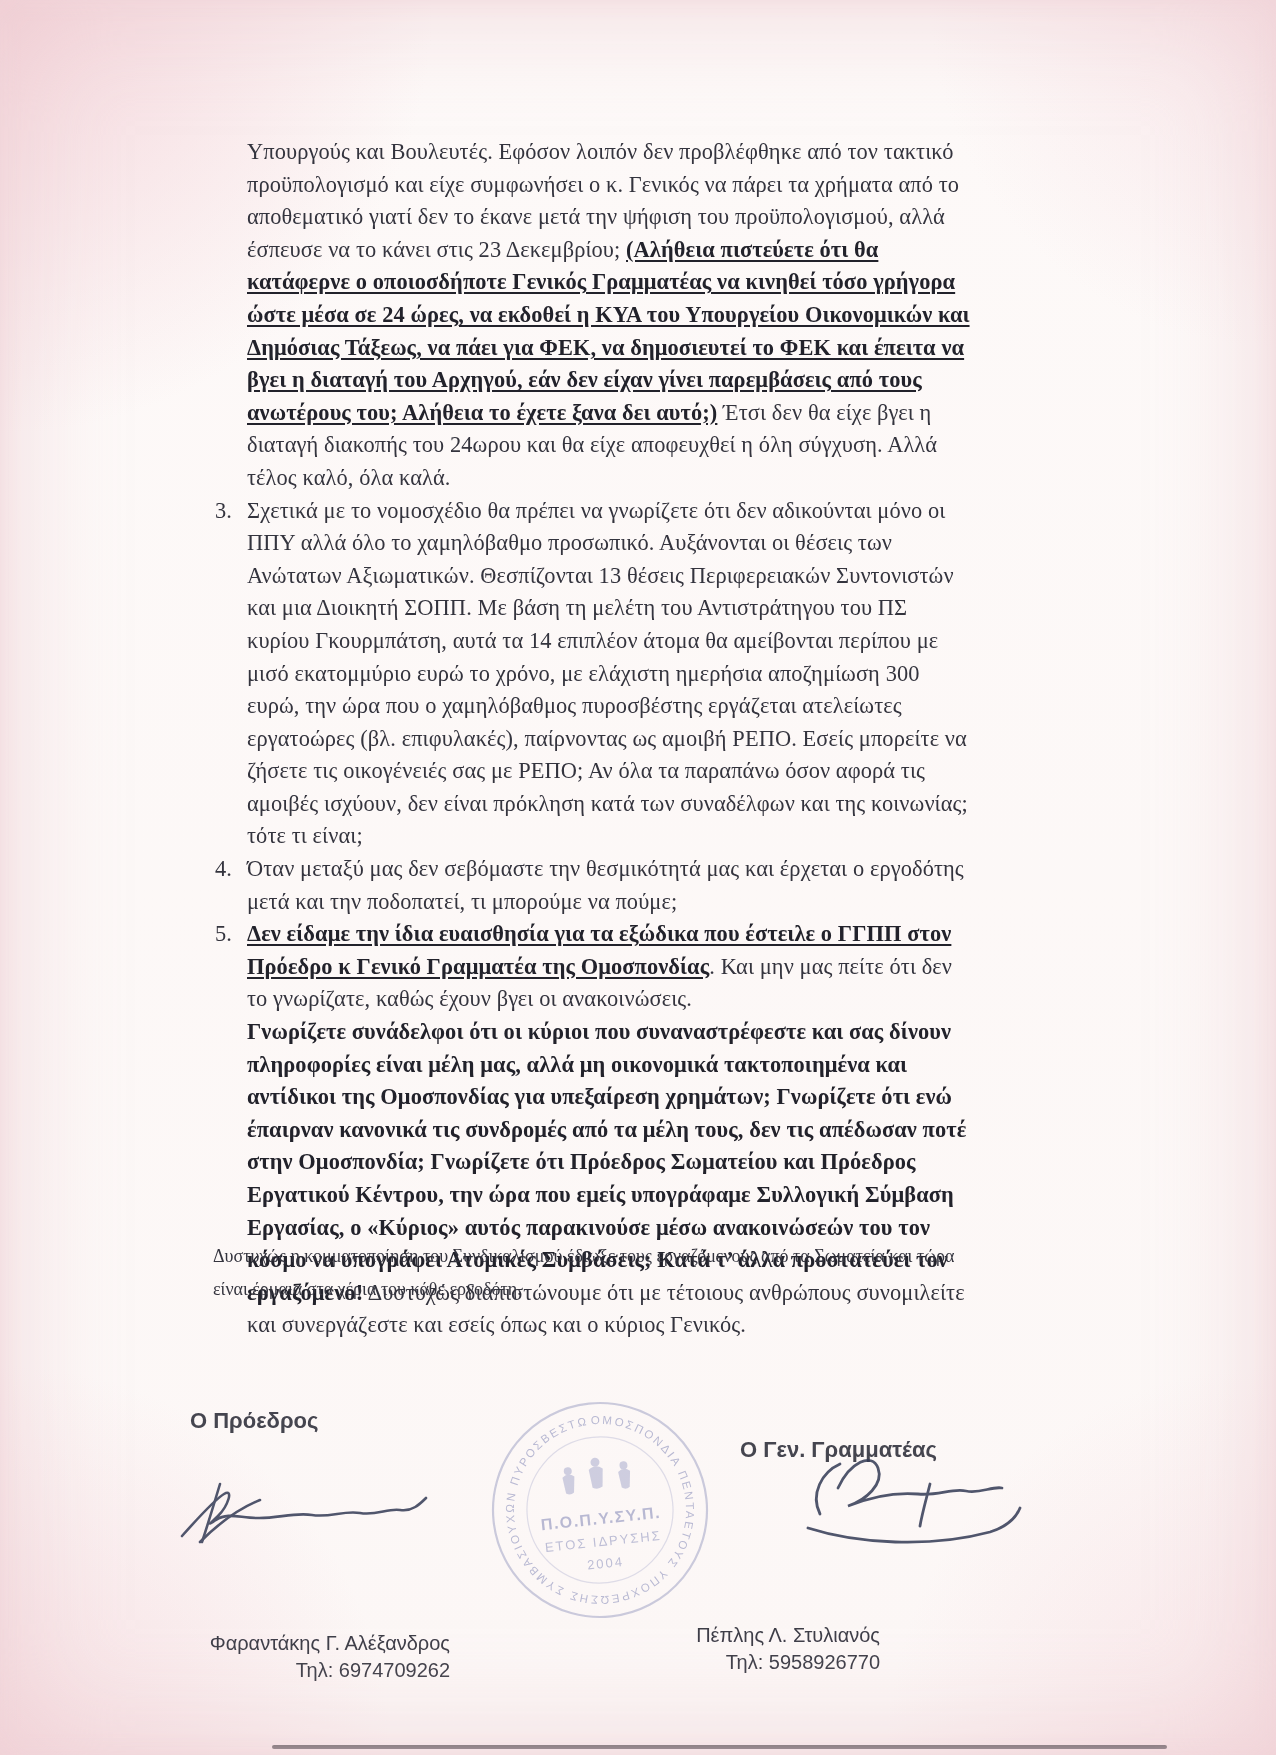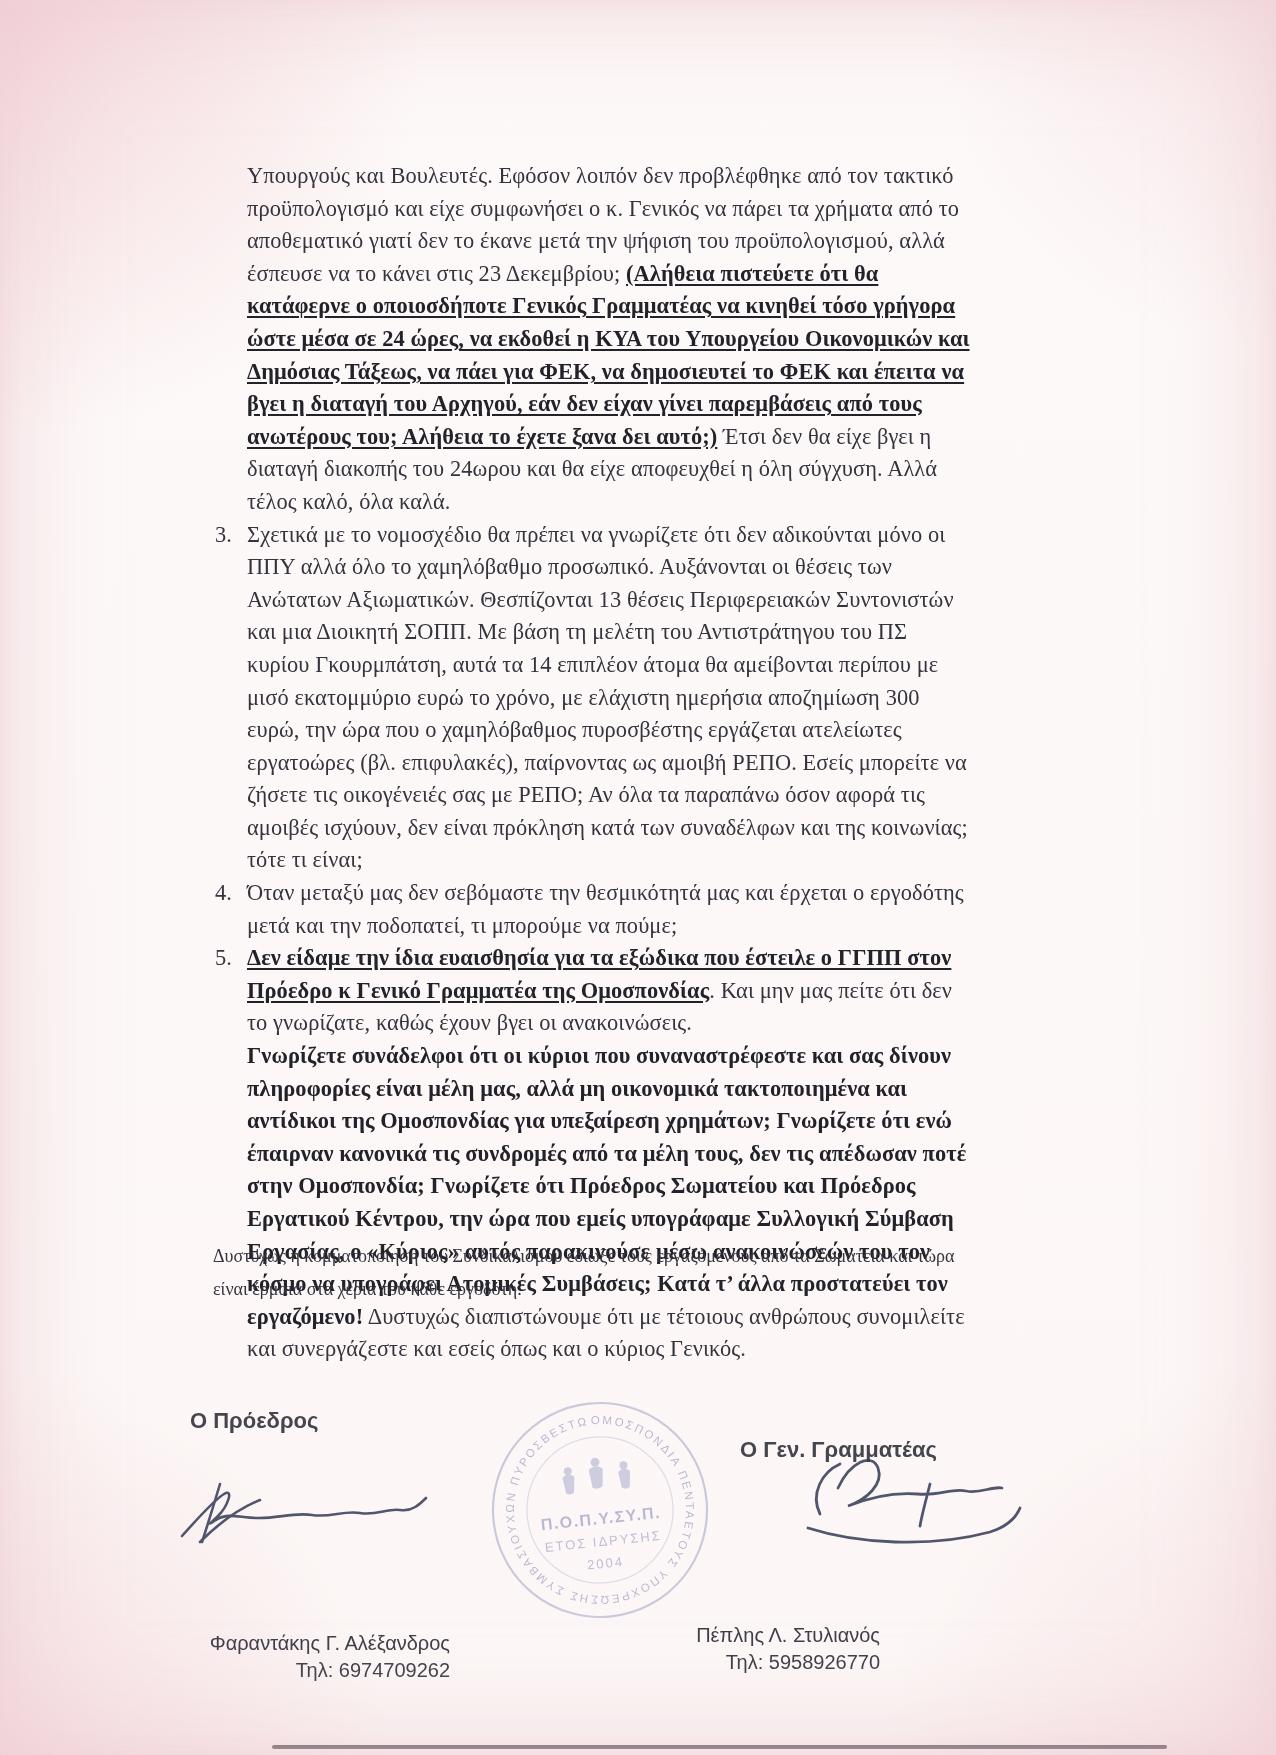--- a/index.html
+++ b/index.html
@@ -16,21 +16,21 @@
       linear-gradient(#fdf9f8,#fcf7f6);
     font-family:"Liberation Serif", serif;
   }
   .page::after {
     content:''; position:absolute; inset:0; pointer-events:none;
     box-shadow: inset 0 0 95px 22px rgba(235,200,206,.5), inset 0 0 16px 5px rgba(243,220,224,.45);
   }
   .body-text {
     position:absolute; left:213px; top:136px; width:758px;
     font-size:22.4px; line-height:32.6px; color:#34343e;
-    text-align:left; letter-spacing:.1px;margin-top:24px;
+    text-align:left; letter-spacing:.1px;
   }
   .indent { padding-left:34px; }
   .li { position:relative; padding-left:34px; }
   .li .num { position:absolute; left:2px; top:0; }
   b.u { font-weight:bold; text-decoration:underline; color:#22222b; text-underline-offset:3px; }
   b.plain { font-weight:bold; color:#22222b; }
   .closing {
     position:absolute; left:213px; top:1240px; width:760px;
     font-size:18px; line-height:33px; color:#34343e;
   }

